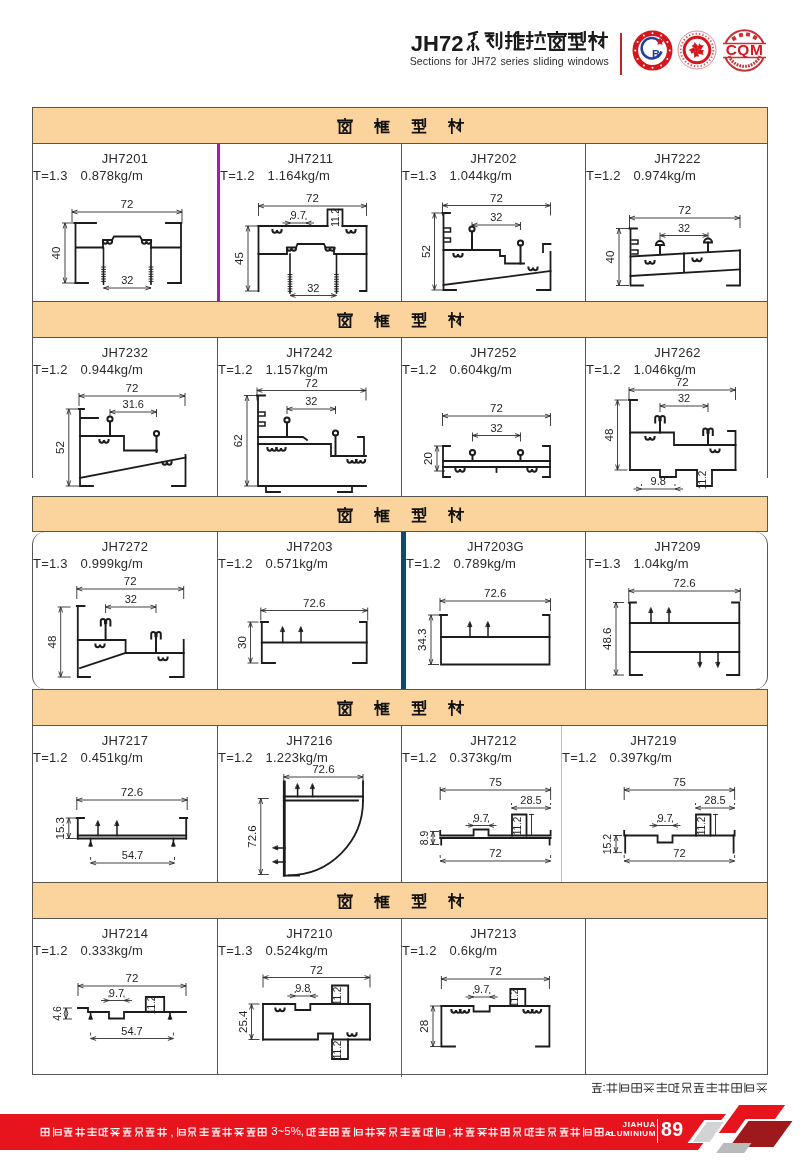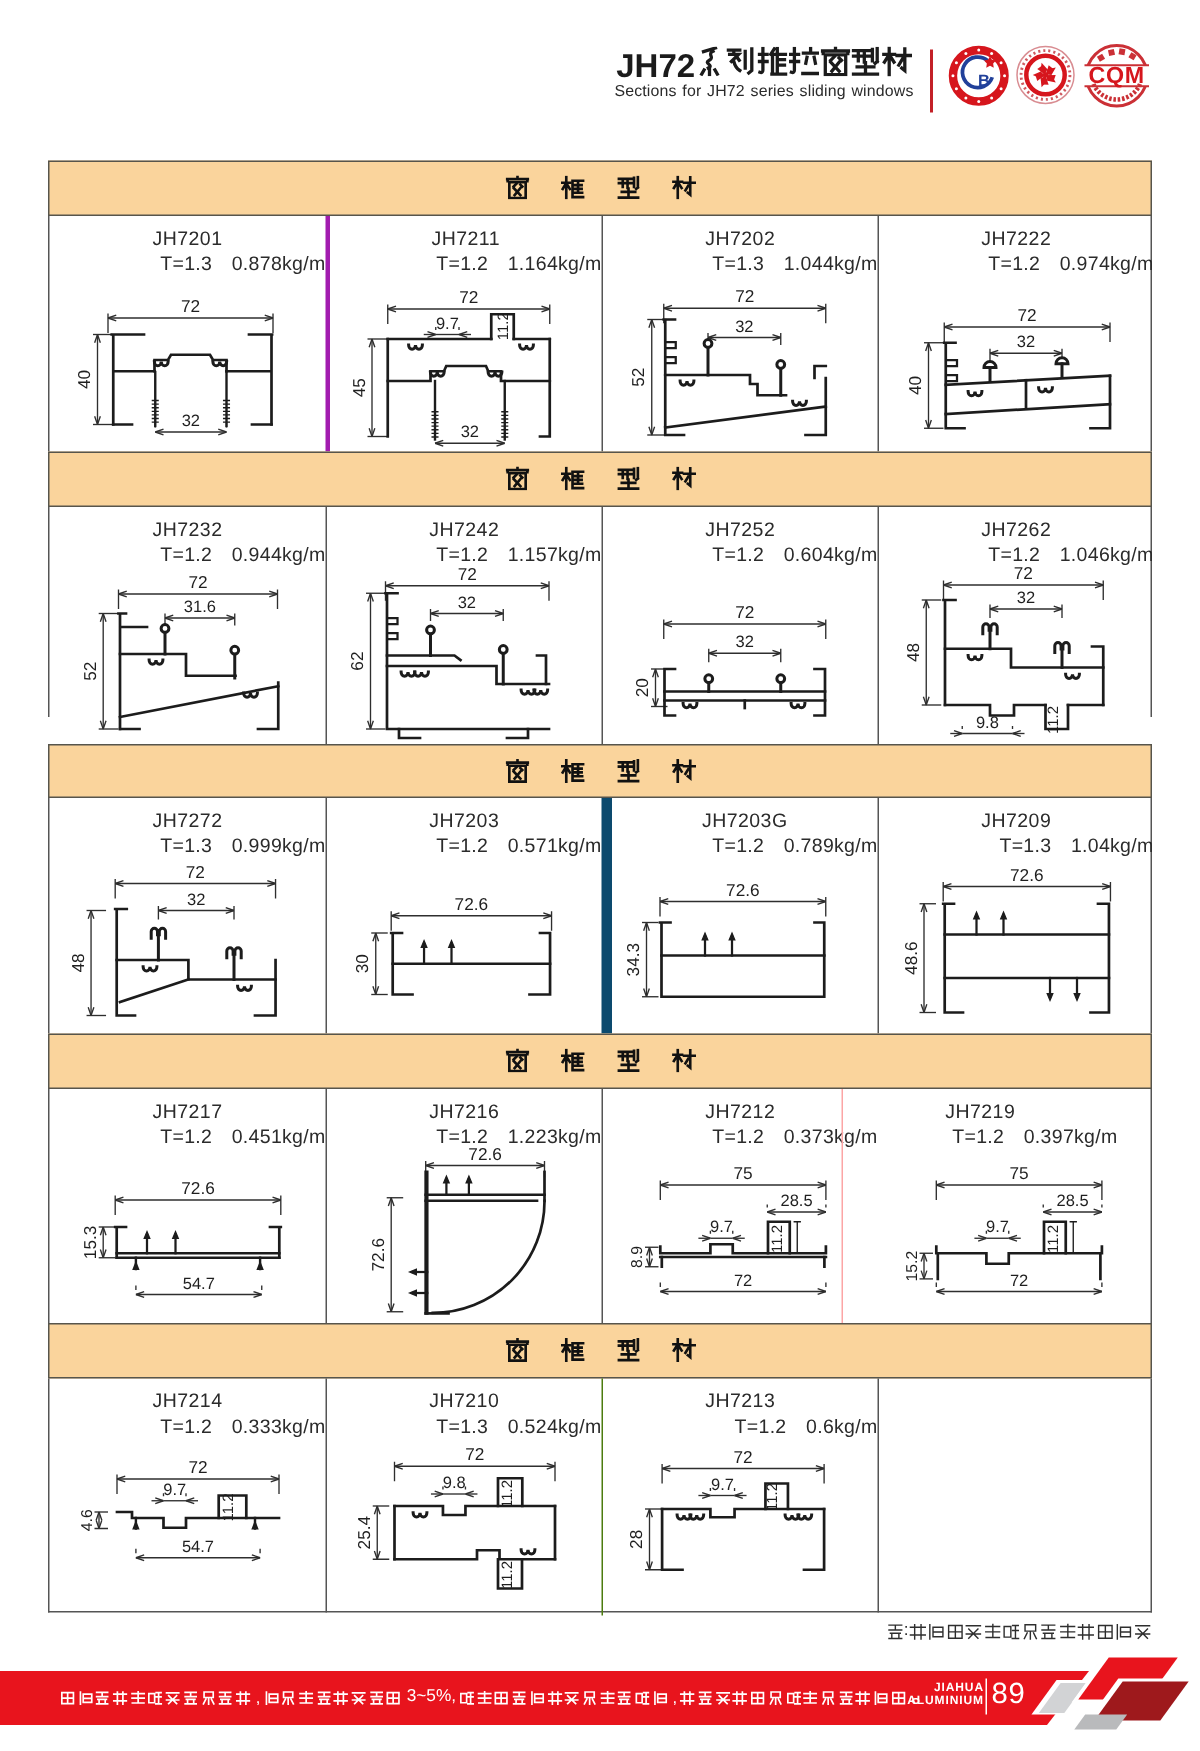--- a/index.html
+++ b/index.html
@@ -6,32 +6,32 @@
 .cj{display:inline-block;vertical-align:middle}
 .bigtitle{position:absolute;top:31px;right:191px;height:24px;display:flex;align-items:flex-start;color:#1b1b1b;font-weight:bold;font-size:22px;letter-spacing:0px}
 .bigtitle .cj{margin-right:0.5px}
 .subtitle{position:absolute;top:55px;right:191px;font-size:10.6px;color:#2b2b2b;letter-spacing:0.1px;word-spacing:0.8px;white-space:nowrap}
 .reddiv{position:absolute;left:619.5px;top:33px;width:2.6px;height:42px;background:#c32027}
 .bar{position:absolute;left:32px;width:736px;height:36.5px;background:#fad49c;border:1.3px solid #57554c;display:flex;align-items:center;justify-content:center}
 .bt{margin:0 10.5px;color:#111}
 .row{position:absolute;left:32px;width:736px;border-left:1px solid #555;border-right:1px solid #555}
 .cell{position:absolute;top:0}
 .ct{margin-top:7px;text-align:center;font-size:13px;color:#2b2b2b;letter-spacing:0.3px}
-.cs{margin-top:2px;text-align:right;font-size:13px;color:#2b2b2b;letter-spacing:0.2px}
+.cs{margin-top:2px;text-align:left;font-size:13px;color:#2b2b2b;letter-spacing:0.2px}
 .sp{display:inline-block;width:13px}
 .ov{position:absolute;left:0;top:0;pointer-events:none}
 .note{position:absolute;top:1081px;right:32px;height:14px;color:#2e2e2e;display:flex;align-items:center}
 .note .cj{position:relative;top:0}
 .redband{position:absolute;left:0;top:1114px;width:728px;height:36px;background:#e8141d;clip-path:polygon(0 0,726px 0,698px 36px,0 36px)}
 .fttext{position:absolute;left:40px;top:1126px;height:12px;color:#fff;display:flex;align-items:center}
 .flat{font-size:11.5px;color:#fff;margin:0 2px;position:relative;top:-1px}
 .fpunct{font-size:11px;color:#fff;margin:0 2px}
 .jiahua{position:absolute;left:604px;top:1120px;width:52px;text-align:right;color:#fff;font-weight:bold;font-size:8px;line-height:9px;letter-spacing:0.6px}
 .vbar{position:absolute;left:656.5px;top:1119px;width:1.6px;height:24px;background:#fff}
-.n89{position:absolute;left:661px;top:1118px;color:#fff;font-weight:normal;font-size:19.5px;letter-spacing:0.5px}
+.n89{position:absolute;left:661px;top:1118px;color:#fff;font-weight:bold;font-size:19.5px;letter-spacing:0.5px}
 .sk{position:absolute;transform:skewX(-36deg)}
 </style></head><body>
 <div class="page">
 <svg width="0" height="0" style="position:absolute">
       <defs>
         <symbol id="chuang" viewBox="0 0 100 100">
           <g stroke="currentColor" fill="none" stroke-width="8" stroke-linecap="square">
             <path d="M50,3 V12 M6,15 H94 M9,15 V24 M91,15 V24"></path>
             <path d="M16,28 H84 V94 H16 Z"></path>
             <path d="M46,34 L34,46 M34,52 L62,82 M64,50 L38,82 M62,38 L70,46"></path>
@@ -356,30 +356,30 @@
       <span class="bt"><svg class="cj" style="width:16px;height:16px;">
           <use href="#b-kuang"></use>
         </svg></span>
       <span class="bt"><svg class="cj" style="width:16px;height:16px;">
           <use href="#b-xing"></use>
         </svg></span>
       <span class="bt"><svg class="cj" style="width:16px;height:16px;">
           <use href="#b-cai"></use>
         </svg></span>
     </div>
-    <div class="row" style="top:532.0px;height:157.0px;">
+    <div class="row" style="top:532.0px;height:157.0px;border-radius:13px;">
       <div class="cell" style="left:0px;width:184px;height:157.0px">
         <div class="ct">JH7272</div>
         <div class="cs">T=1.3<span class="sp"></span>0.999kg/m</div>
       </div>
       <div class="cell" style="left:184px;width:184px;border-left:1px solid #555;height:157.0px">
         <div class="ct">JH7203</div>
         <div class="cs">T=1.2<span class="sp"></span>0.571kg/m</div>
       </div>
-      <div class="cell" style="left:368px;width:184px;border-left:7px solid #0c4a6e;height:157.0px">
+      <div class="cell" style="left:368px;width:184px;border-left:5px solid #0c4a6e;height:157.0px">
         <div class="ct">JH7203G</div>
         <div class="cs">T=1.2<span class="sp"></span>0.789kg/m</div>
       </div>
       <div class="cell" style="left:552px;width:184px;border-left:1px solid #555;height:157.0px">
         <div class="ct">JH7209</div>
         <div class="cs">T=1.3<span class="sp"></span>1.04kg/m</div>
       </div>
     </div>
     <div class="bar" style="top:689px">
       <span class="bt"><svg class="cj" style="width:16px;height:16px;">

